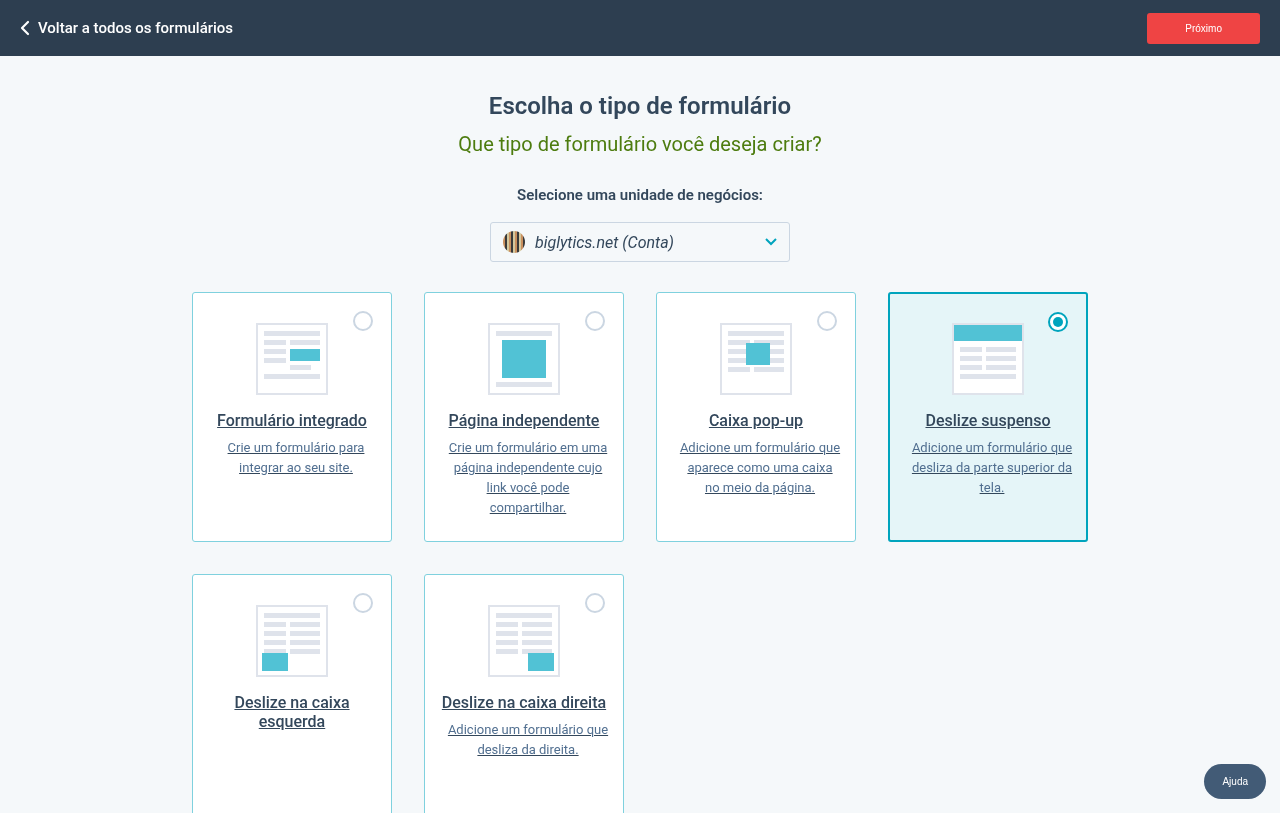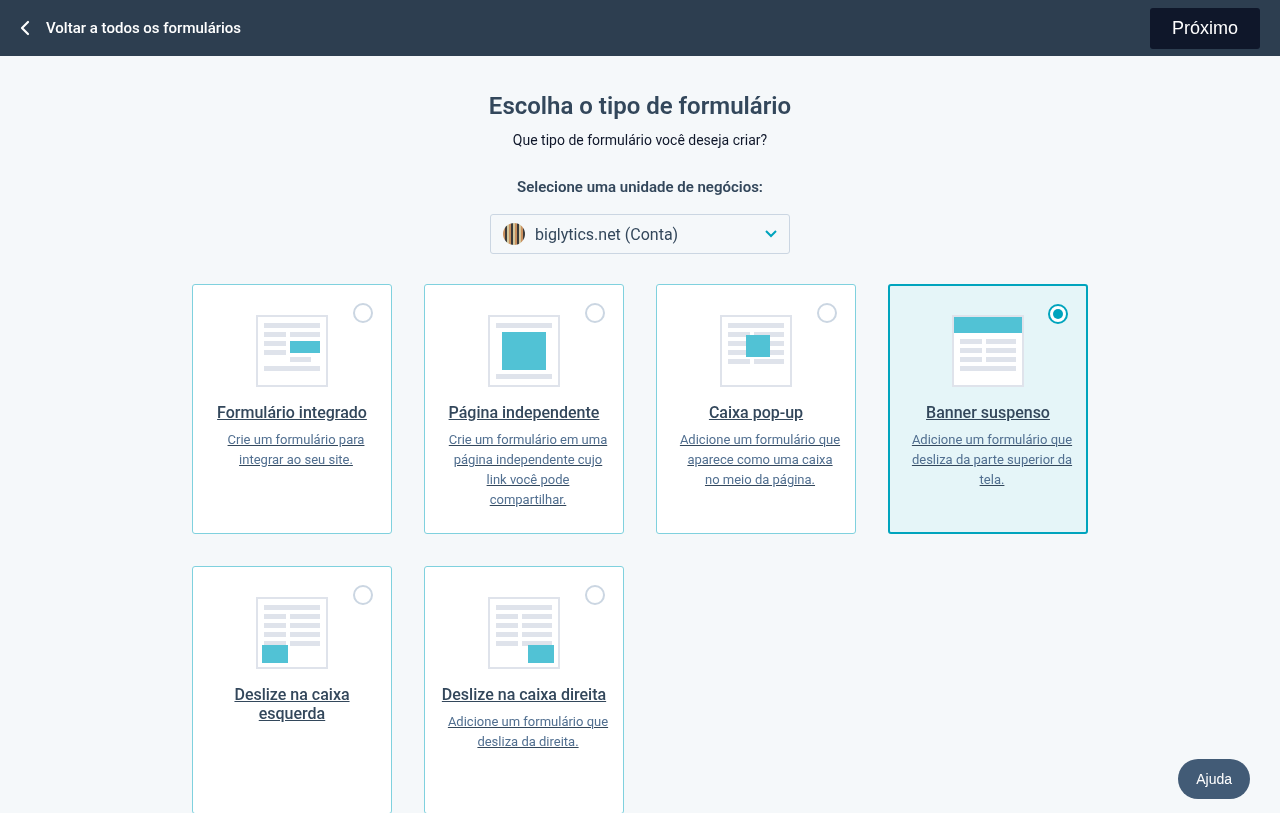--- a/index.html
+++ b/index.html
@@ -20,51 +20,51 @@
     justify-content: space-between;
     padding: 0 20px;
   }
   .back-link {
     display: flex;
     align-items: center;
     color: #ffffff;
     font-size: 15px;
     font-weight: 500;
     cursor: pointer;
-    gap: 16px;
+    gap: 8px;
   }
   .chevron-left {
     width: 10px;
     height: 16px;
   }
   .next-btn {
-    background: #0f172a;
+    background: #ef4444;
     color: #ffffff;
     border: none;
-    padding: 10px 22px;
+    padding: 10px 38px;
     border-radius: 3px;
-    font-size: 18px;
+    font-size: 10px;
     font-weight: 500;
     cursor: pointer;
   }
   .content {
     padding-top: 36px;
     display: flex;
     flex-direction: column;
     align-items: center;
   }
   .page-title {
     font-size: 24px;
     font-weight: 600;
     color: #33475b;
     margin-bottom: 12px;
   }
   .page-subtitle {
-    font-size: 14px;
-    color: #0f172a;
+    font-size: 20px;
+    color: #4d7c0f;
     margin-bottom: 30px;
   }
   .biz-label {
     font-size: 15px;
     font-weight: 600;
     color: #33475b;
     margin-bottom: 18px;
   }
   .dropdown {
     width: 300px;
@@ -76,20 +76,21 @@
     align-items: center;
     padding: 0 12px;
     cursor: pointer;
     justify-content: space-between;
     margin-bottom: 30px;
   }
   .dropdown-left {
     display: flex;
     align-items: center;
     gap: 10px;
+    font-style: italic;
   }
   .dropdown-logo {
     width: 22px;
     height: 22px;
     border-radius: 50%;
     background: repeating-linear-gradient(90deg, #c98f5e 0 2px, #3a3a3a 2px 4px, #d4c89e 4px 6px);
   }
   .dropdown-text {
     font-size: 16px;
     color: #33475b;
@@ -182,27 +183,27 @@
   .card-desc {
     font-size: 13px;
     color: #516f90;
     text-align: center;
     line-height: 1.55;
     margin-left: 8px;
   }
   .help-btn {
     position: absolute;
     bottom: 14px;
-    right: 30px;
+    right: 14px;
     background: #425b76;
     color: #ffffff;
     border: none;
     border-radius: 24px;
     padding: 12px 18px;
-    font-size: 14px;
+    font-size: 10px;
     font-weight: 500;
     cursor: pointer;
   }
 </style>
 </head>
 <body>
 
 <div class="header">
   <div class="back-link">
     <svg class="chevron-left" viewBox="0 0 10 16" fill="none">
@@ -308,21 +309,21 @@
               <div style="flex:1;">
                   <div class="grey-row"></div>
                   <div class="grey-row"></div>
                   <div class="grey-row"></div>
                 </div>
             </div>
             <div class="grey-row"></div>
           </div>
         </div>
       </div>
-      <div class="card-title">Banner suspenso</div>
+      <div class="card-title">Deslize suspenso</div>
       <div class="card-desc">Adicione um formulário que desliza da parte superior da tela.</div>
     </div>
 
     <div class="card">
       <div class="radio"></div>
       <div class="illus-wrap">
         <div class="illus">
           <div class="grey-row"></div>
           <div style="display:flex;gap:4px;">
             <div style="width:22px;">

